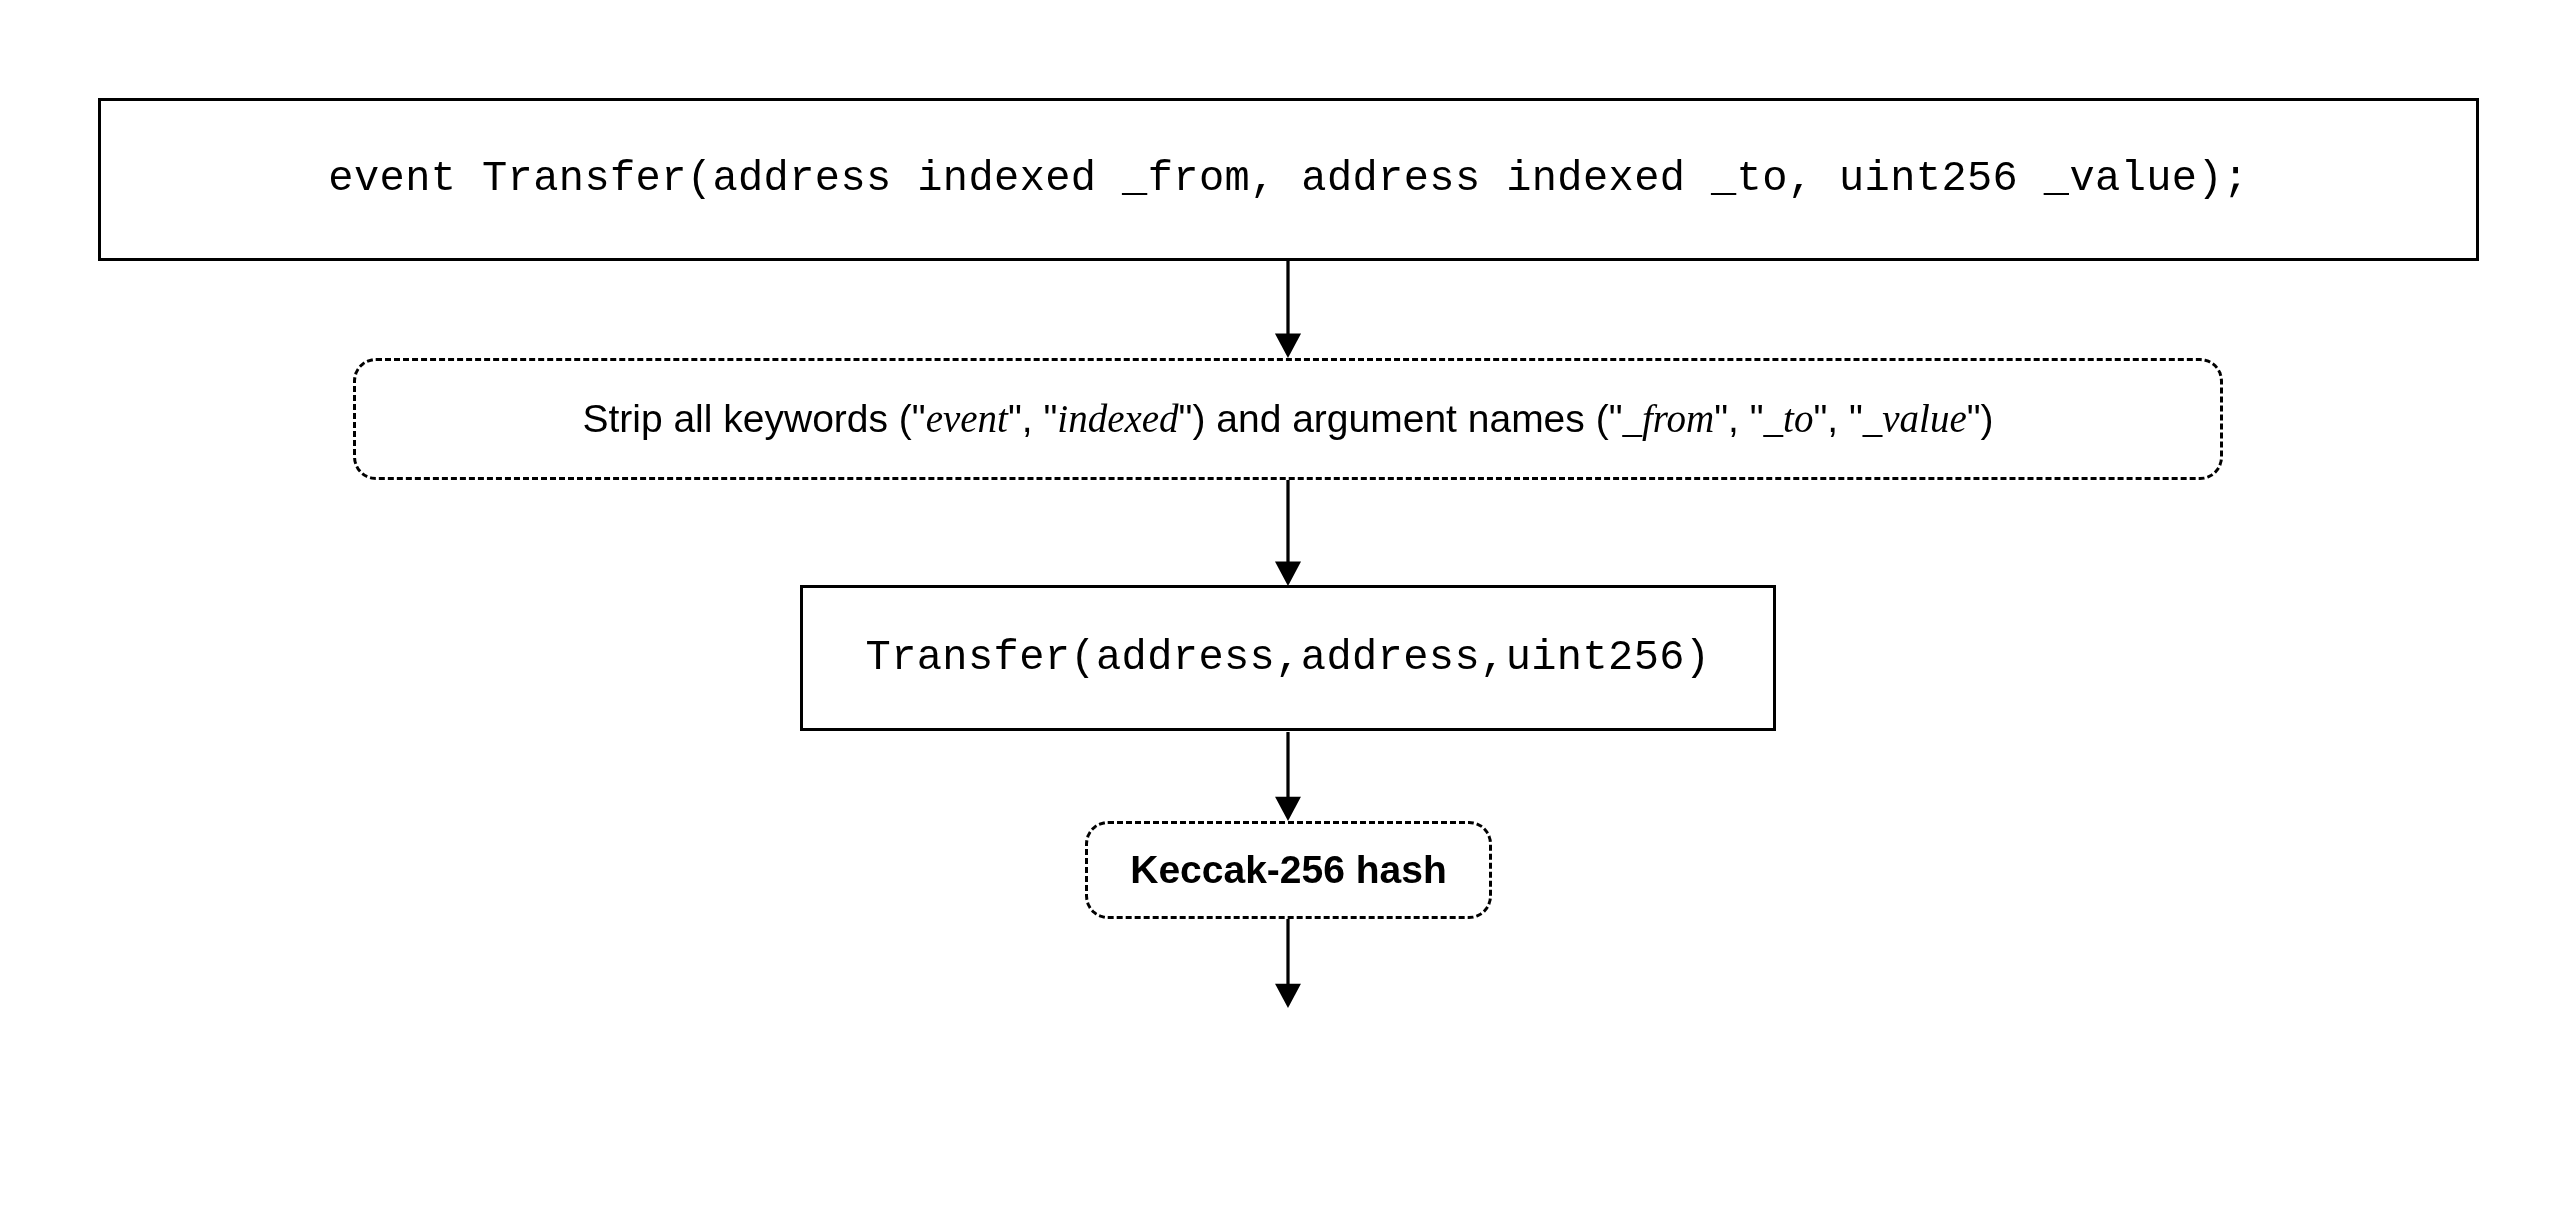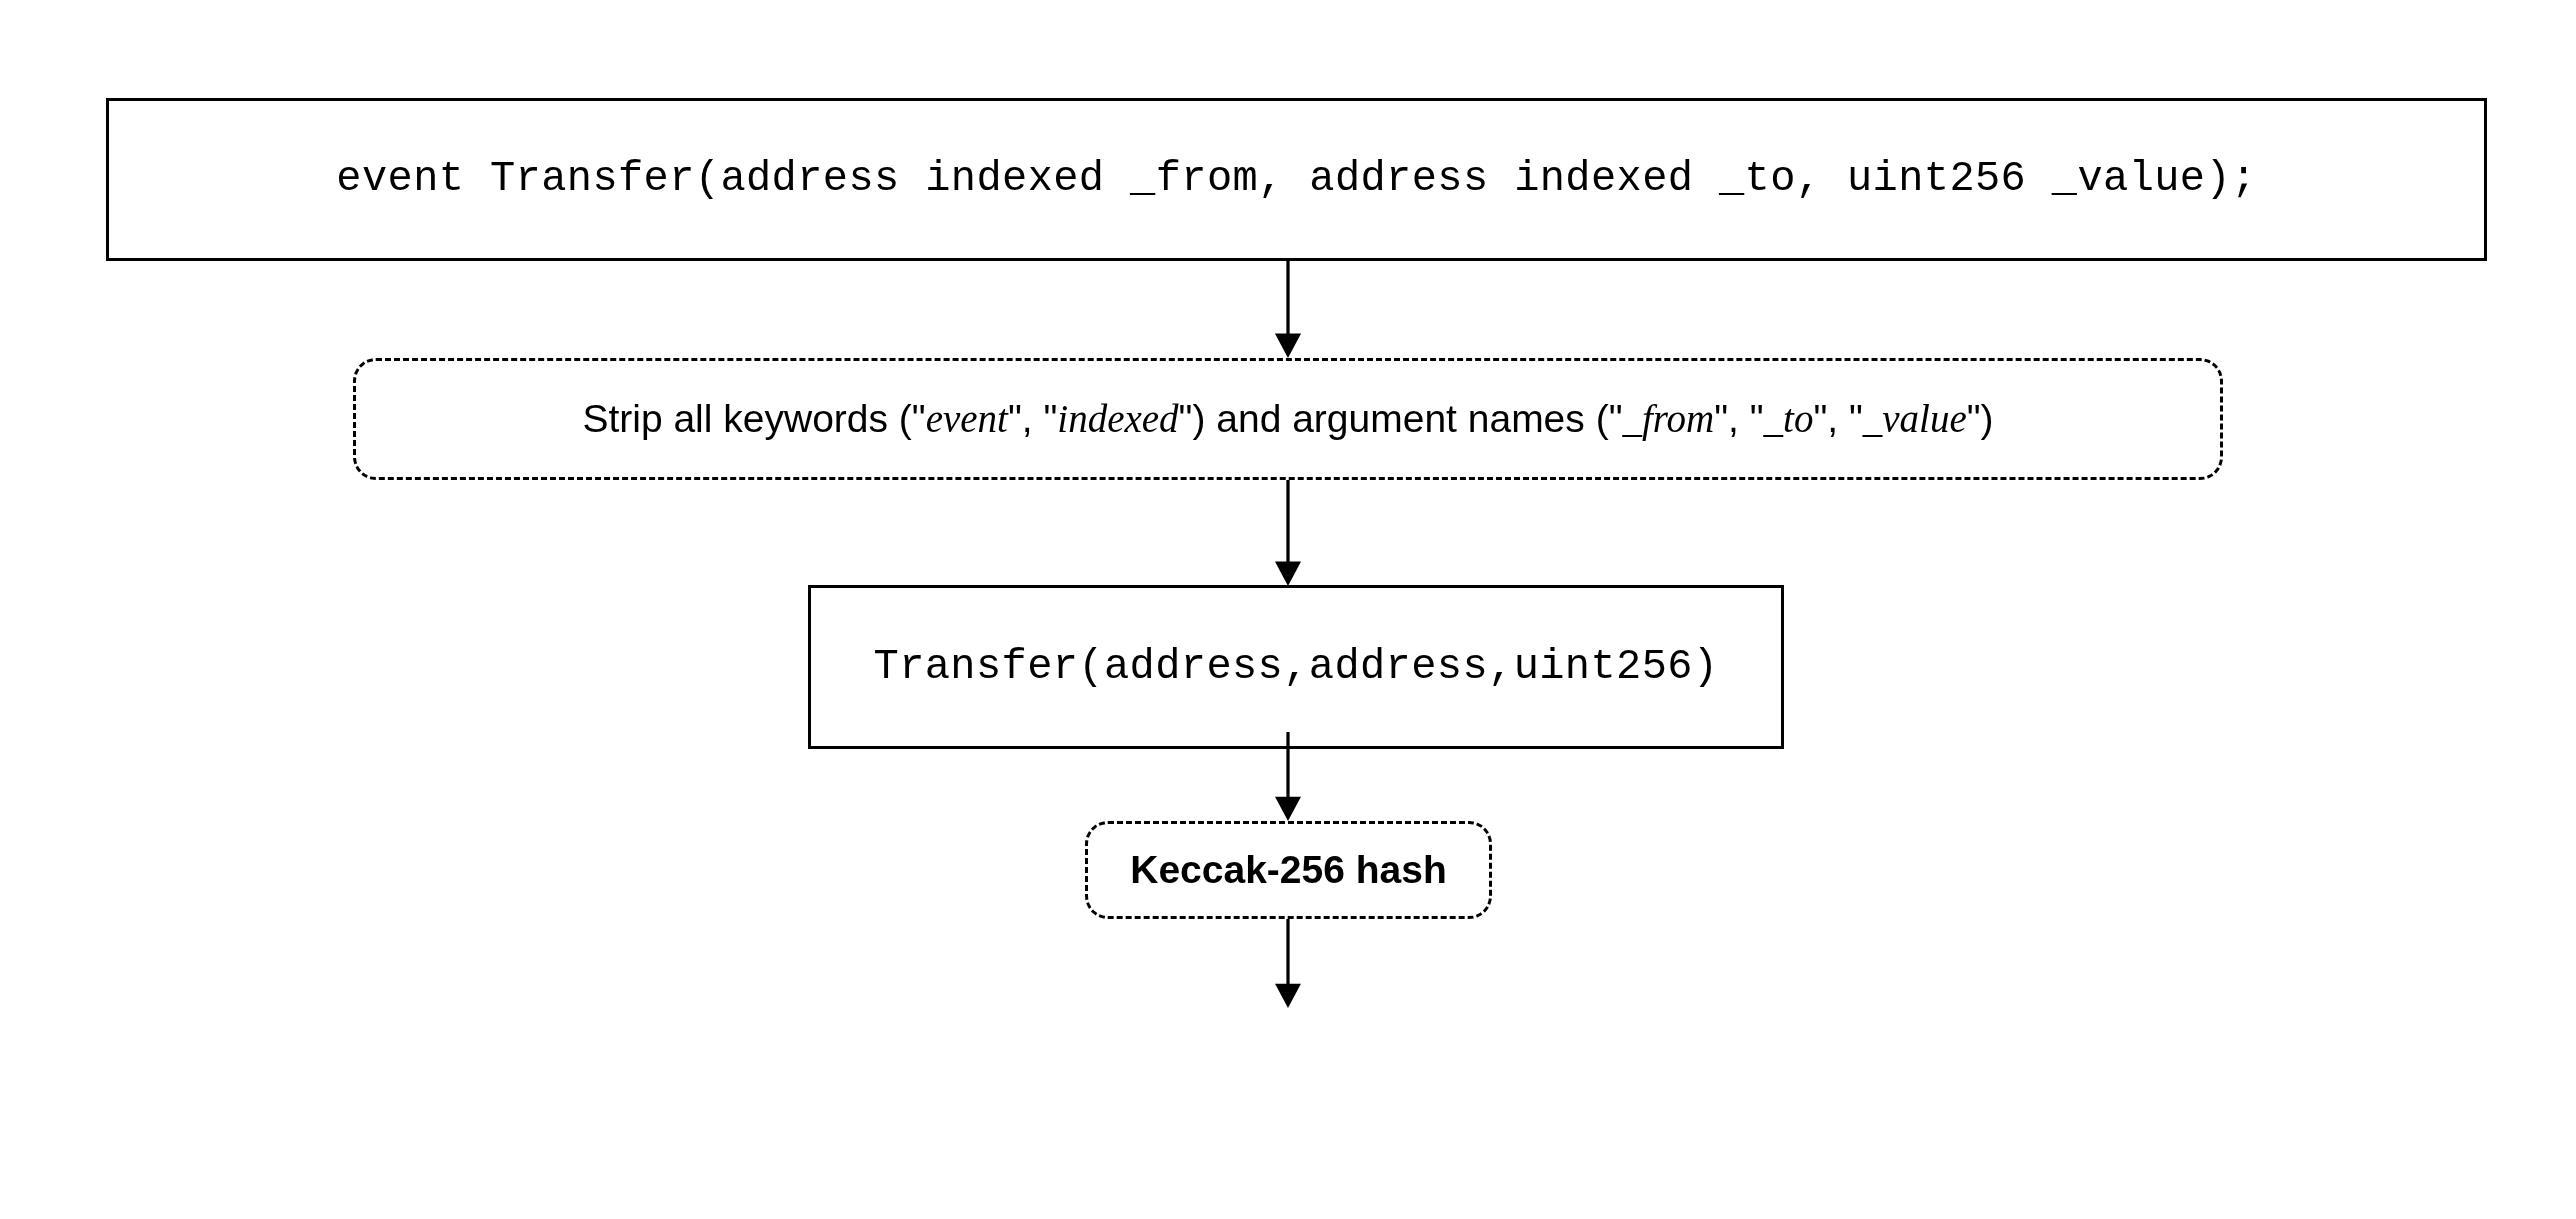--- a/index.html
+++ b/index.html
@@ -31,21 +31,20 @@
   }
   .dashed {
     border: 3.3px dashed #000;
     border-radius: 23px;
     background: #fff;
   }
   .mono {
     font-family: "Courier New", Courier, monospace;
     font-size: 42px;
     letter-spacing: 0.4px;
-    margin-left: 8px;
   }
   .sans {
     font-family: Arial, Helvetica, sans-serif;
     font-size: 39px;
   }
   .it { font-style: italic; font-family: Liberation Serif, serif; }
   .arrow {
     position: absolute;
     left: 50%;
     transform: translateX(-50%);
@@ -78,21 +77,21 @@
     </span>
   </div>
 
   <div class="arrow" style="top:480px; height:106px;">
     <svg width="49" height="106" viewBox="0 0 60 130">
       <line x1="30" y1="0" x2="30" y2="106"></line>
       <polygon points="30,130 14,100 46,100"></polygon>
     </svg>
   </div>
 
-  <div class="box solid mono" style="left:800px; top:585px; width:976px; height:164px;">Transfer(address,address,uint256)</div>
+  <div class="box solid mono" style="left:800px; top:585px; width:976px; height:146px;">Transfer(address,address,uint256)</div>
 
   <div class="arrow" style="top:732px; height:89px;">
     <svg width="49" height="89" viewBox="0 0 60 110">
       <line x1="30" y1="0" x2="30" y2="86"></line>
       <polygon points="30,110 14,80 46,80"></polygon>
     </svg>
   </div>
 
   <div class="box dashed sans" style="left:1085px; top:821px; width:407px; height:98px;font-weight:bold;">Keccak-256 hash</div>
 

